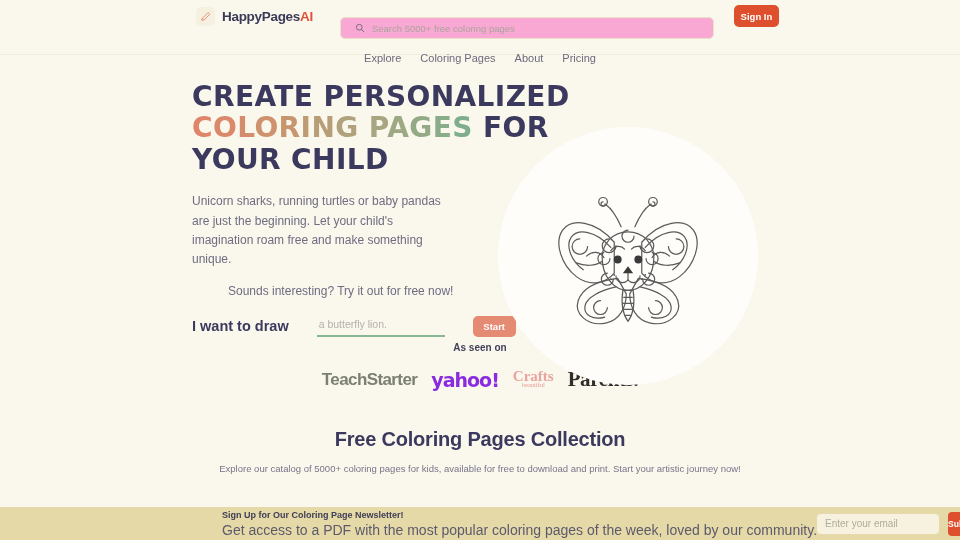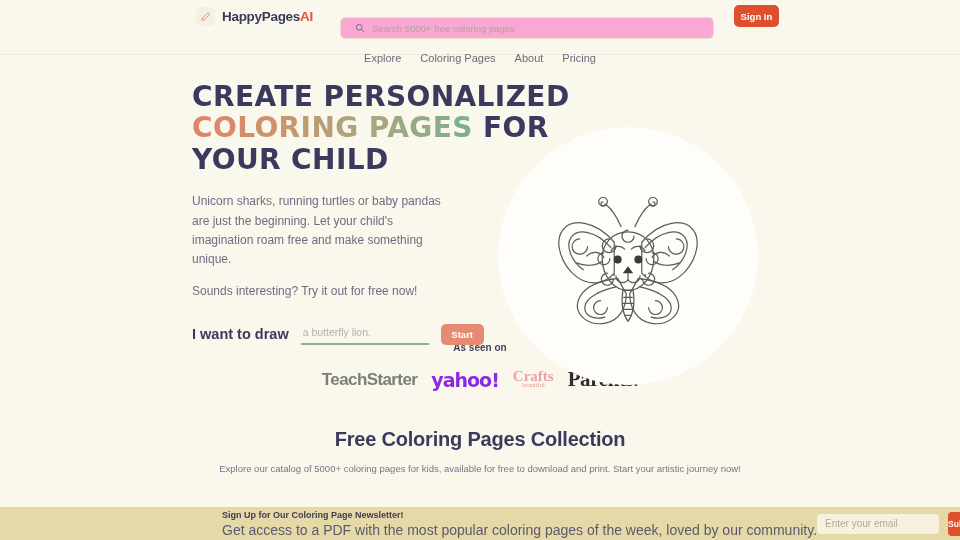--- a/index.html
+++ b/index.html
@@ -93,25 +93,25 @@
   }
   .headline .ln { display: block; white-space: nowrap; }
 
   .hero-para {
     margin-top: 17px;
     font-size: 12px;
     line-height: 1.62;
     color: #6f6c82;
     max-width: 265px;
   }
-  .hero-para.second { margin-top: 12px; }
+  .hero-para.second { margin-top: 12px; margin-left: 36px; }
 
   .draw-row {
-    margin-top: 22px;
-    display: flex; align-items: center; gap: 12px;
+    margin-top: 14px;
+    display: flex; align-items: center; gap: 28px;
   }
   .draw-label {
     font-size: 14.5px; font-weight: 700; color: #3b3a5e;
     white-space: nowrap;
   }
   .draw-input {
     width: 128px;
     border: none; border-bottom: 2px solid #86b792;
     background: transparent; outline: none;
     font-family: "Liberation Sans", sans-serif;

